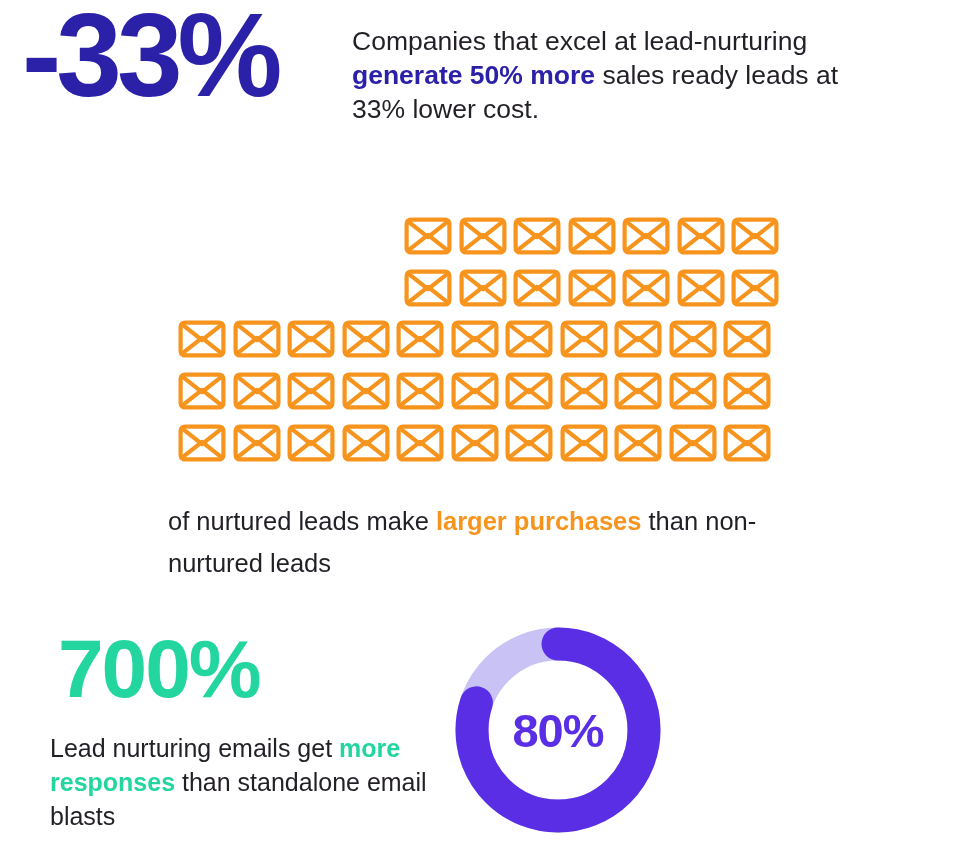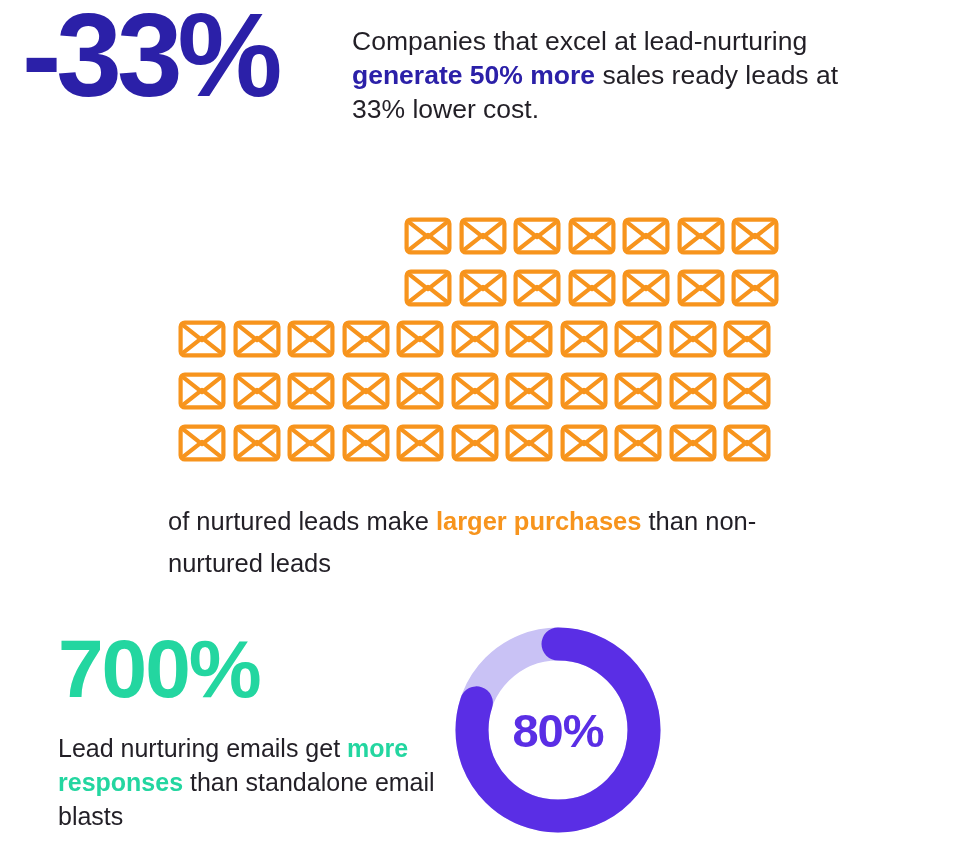--- a/index.html
+++ b/index.html
@@ -108,21 +108,21 @@
     top: 628px;
     font-size: 82px;
     font-weight: 700;
     letter-spacing: -2px;
     color: #23d6a0;
     line-height: 1.0;
     white-space: nowrap;
   }
   .stat3-text {
     position: absolute;
-    left: 58px;
+    left: 50px;
     top: 731px;
     width: 390px;
     font-size: 25px;
     line-height: 34px;
     color: #221f26;
     font-weight: 400;
   }
   .stat3-text .hl {
     color: #23d6a0;
     font-weight: 700;

